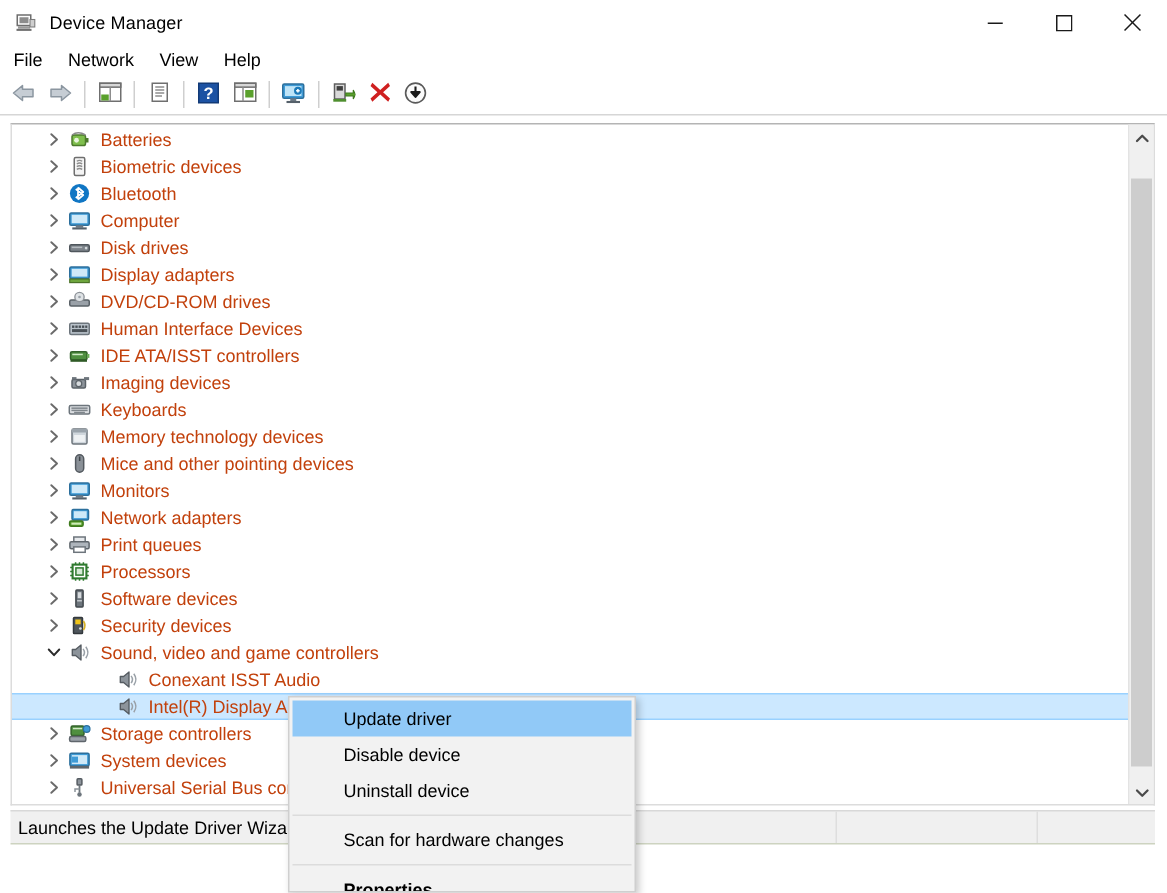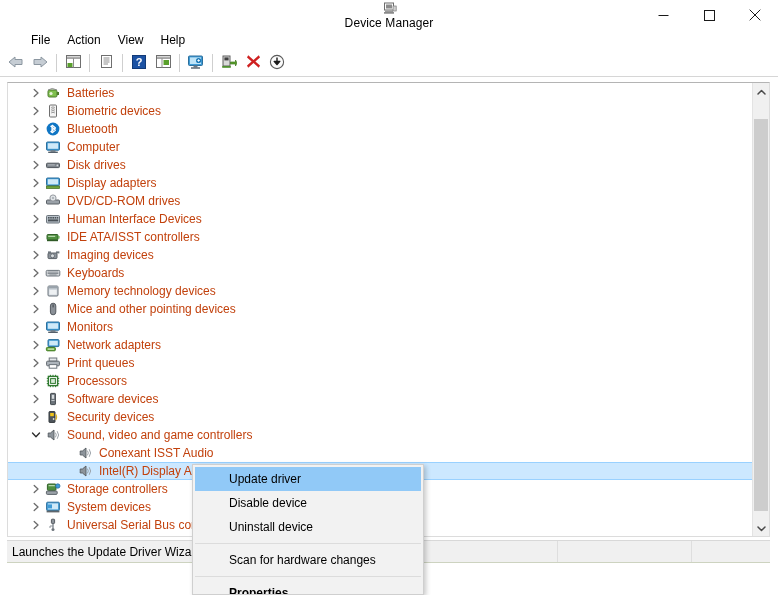--- a/index.html
+++ b/index.html
@@ -19,21 +19,20 @@
   }
 
   
   .titlebar {
     position: absolute;
     left: 0; top: 0;
     width: 778px; height: 30px;
     background: #ffffff;
     display: flex;
     align-items: center;
-    flex-direction: column;
   }
   .title-icon {
     width: 16px; height: 16px;
     margin-left: 9px;
     margin-right: 8px;
     position: relative;
     flex: none;
   }
   .title-text {
     font-size: 12px;
@@ -56,21 +55,21 @@
   .winbtn svg { display:block; }
 
   
   .menubar {
     position: absolute;
     left: 0; top: 30px;
     width: 778px; height: 20px;
     background: #ffffff;
     display: flex;
     align-items: center;
-    padding-left: 23px;
+    padding-left: 1px;
     box-sizing: border-box;
     text-align: right;
   }
   .menubar-item {
     font-size: 12px;
     color: #000000;
     padding: 2px 9px 2px 8px;
     line-height: 14px;
     white-space: nowrap;
   }
@@ -277,21 +276,21 @@
       <svg width="12" height="12" viewBox="0 0 12 12">
           <line x1="0.7" y1="0.7" x2="11.3" y2="11.3" stroke="#1a1a1a" stroke-width="1"></line>
           <line x1="11.3" y1="0.7" x2="0.7" y2="11.3" stroke="#1a1a1a" stroke-width="1"></line>
         </svg>
     </div>
   </div>
 </div>
 
 <div class="menubar">
   <div class="menubar-item">File</div>
-  <div class="menubar-item">Action</div>
+  <div class="menubar-item">Network</div>
   <div class="menubar-item">View</div>
   <div class="menubar-item">Help</div>
 </div>
 
 <div class="toolbar">
 
   <div class="tb-btn">
     <span>
       <svg width="18" height="16" viewBox="0 0 18 16">
         <path d="M8 3 L2 8 L8 13 L8 10.5 L15 10.5 L15 5.5 L8 5.5 Z" fill="#c6cdd4" stroke="#8b96a0" stroke-width="1" stroke-linejoin="round"></path>

